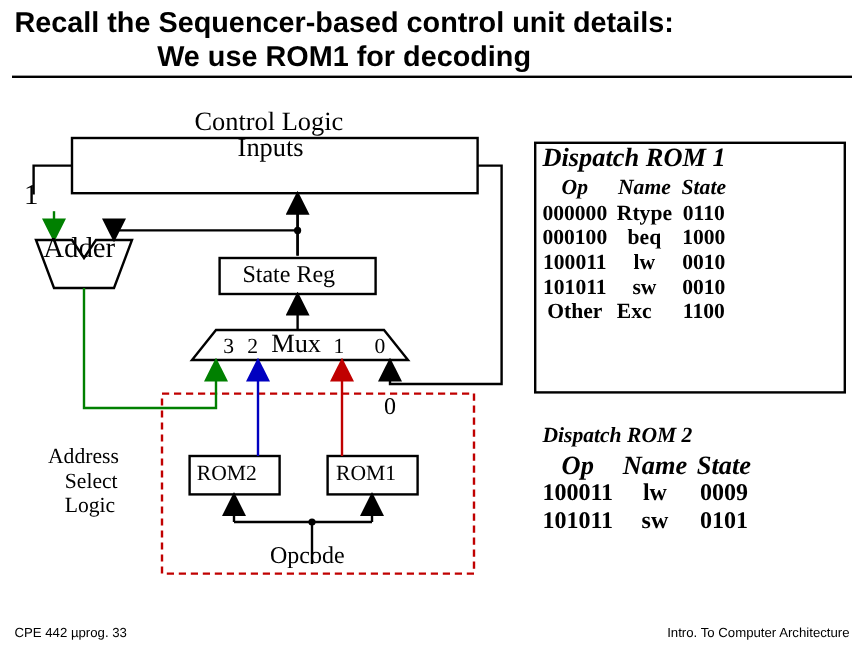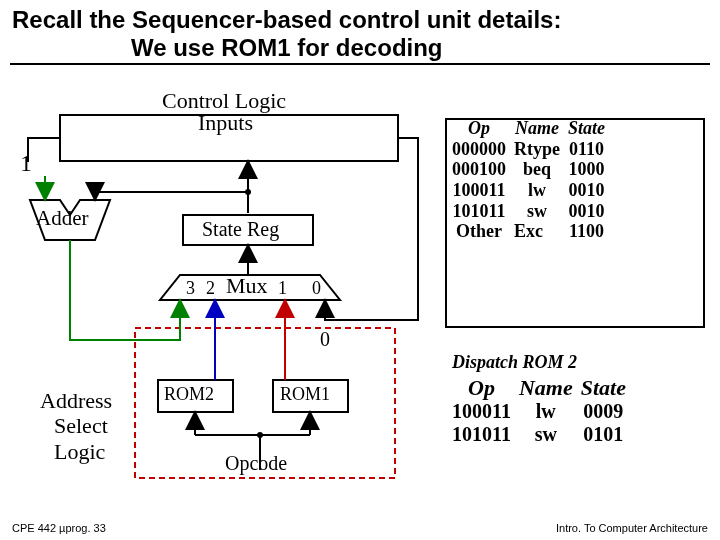--- a/index.html
+++ b/index.html
@@ -145,45 +145,46 @@
   <line x1="310" y1="435" x2="310" y2="414" stroke="#000" stroke-width="2" marker-end="url(#arrB)"></line>
   <circle cx="260" cy="435" r="3" fill="#000"></circle>
 
 </svg>
 
 <div class="lbl" style="left:130px; top:88px; font-size:22px;margin-left:32px;">Control Logic</div>
 <div class="lbl" style="left:198px; top:110px; font-size:22px;">Inputs</div>
 
 <div class="lbl" style="left:20px; top:150px; font-size:24px;">1</div>
 
-<div class="lbl" style="left:36px; top:206px; font-size:21px;">Adder</div>
+<div class="lbl" style="left:36px; top:194px; font-size:24px;">Adder</div>
 
 <div class="lbl" style="left:202px; top:218px; font-size:20px;">State Reg</div>
 
 <div class="lbl" style="left:186px; top:278px; font-size:18px;">3</div>
 <div class="lbl" style="left:206px; top:278px; font-size:18px;">2</div>
 <div class="lbl" style="left:226px; top:273px; font-size:22px;">Mux</div>
 <div class="lbl" style="left:278px; top:278px; font-size:18px;">1</div>
 <div class="lbl" style="left:312px; top:278px; font-size:18px;">0</div>
 
 <div class="lbl" style="left:320px; top:328px; font-size:20px;">0</div>
 
 <div class="lbl" style="left:164px; top:384px; font-size:18px;">ROM2</div>
 <div class="lbl" style="left:280px; top:384px; font-size:18px;">ROM1</div>
 
-<div class="lbl" style="left:40px; top:388px; font-size:22px; line-height:1.15;">
+<div class="lbl" style="left:40px; top:370px; font-size:18px; line-height:1.15;">
   <span>Address</span><br>
   <span style="padding-left:14px;">Select</span><br>
   <span style="padding-left:14px;">Logic</span>
 </div>
 
 <div class="lbl" style="left:225px; top:452px; font-size:20px;">Opcode</div>
 
 <div class="rom-box" style="left:445px; top:118px; width:260px; height:210px;"></div>
 <div class="rom-table" style="left:452px; top:118px;">
+  <div class="rom-title">Dispatch ROM 1</div>
   <table>
     <tbody>
         <tr class="rom-header">
       <th>Op</th>
       <th style="text-align:center;">Name</th>
       <th>State</th>
     </tr>
     <tr>
           <td>000000</td>
           <td style="text-align:center;">Rtype</td>

